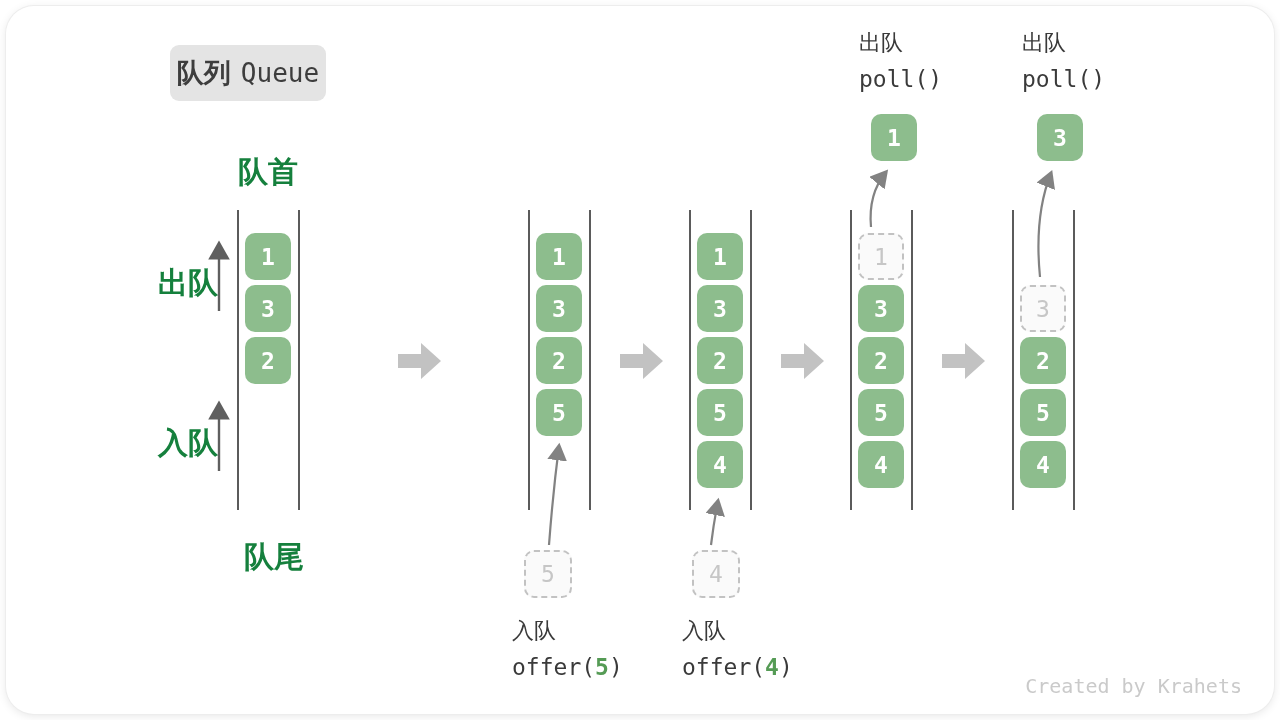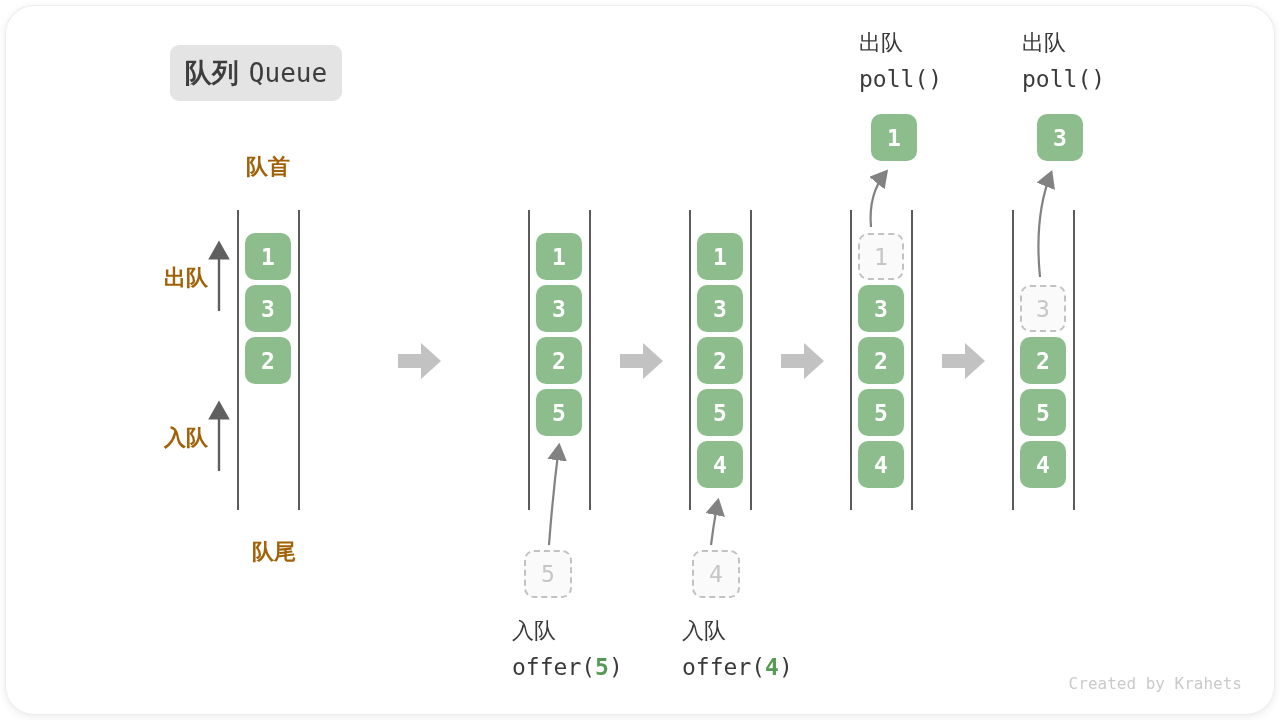--- a/index.html
+++ b/index.html
@@ -20,21 +20,21 @@
     left: 6px; top: 6px; right: 6px; bottom: 6px;
     background: #ffffff;
     border-radius: 28px;
     box-shadow: 0 0 0 1px #ededed, 0 2px 10px rgba(0,0,0,0.10);
   }
 
   
   .badge {
     position: absolute;
     left: 170px; top: 45px;
-    width: 172px; height: 56px;
+    width: 156px; height: 56px;
     background: #e4e4e4;
     border-radius: 9px;
     display: flex;
     align-items: center;
     justify-content: center;
     gap: 10px;
     color: #3d3d3d;
   }
   .badge-cn { font-size: 27px; font-weight: 700; font-family: "Liberation Sans", sans-serif; }
   .badge-en { font-size: 26px; font-family: "DejaVu Sans Mono", monospace; }
@@ -67,39 +67,39 @@
     background: #fafafa;
     border: 2px dashed #c2c2c2;
     color: #c6c6c6;
     font-weight: 400;
   }
   .qbox.incoming { width: 48px; height: 48px; }
 
   
   .side-label {
     position: absolute;
-    color: #a16207;
-    font-size: 22px;
+    color: #15803d;
+    font-size: 30px;
     font-weight: 700;
     font-family: "Liberation Sans", sans-serif;
     white-space: nowrap;
   }
   .center-100 { width: 100px; text-align: center; }
 
   
   .op-label { position: absolute; color: #3a3a3a; white-space: nowrap; }
   .op-cn   { font-size: 22px; font-family: "Liberation Sans", sans-serif; margin-bottom: 8px; }
   .op-code { font-size: 23px; font-family: "DejaVu Sans Mono", monospace; }
   .op-code .arg { color: #559b55; font-weight: 700; }
 
   .watermark {
     position: absolute;
     right: 38px; top: 674px;
     font-family: "DejaVu Sans Mono", monospace;
-    font-size: 16px;
+    font-size: 20px;
     color: #cacaca;
   }
 
   svg.overlay {
     position: absolute;
     left: 0; top: 0;
     pointer-events: none;
   }
 </style>
 </head>

